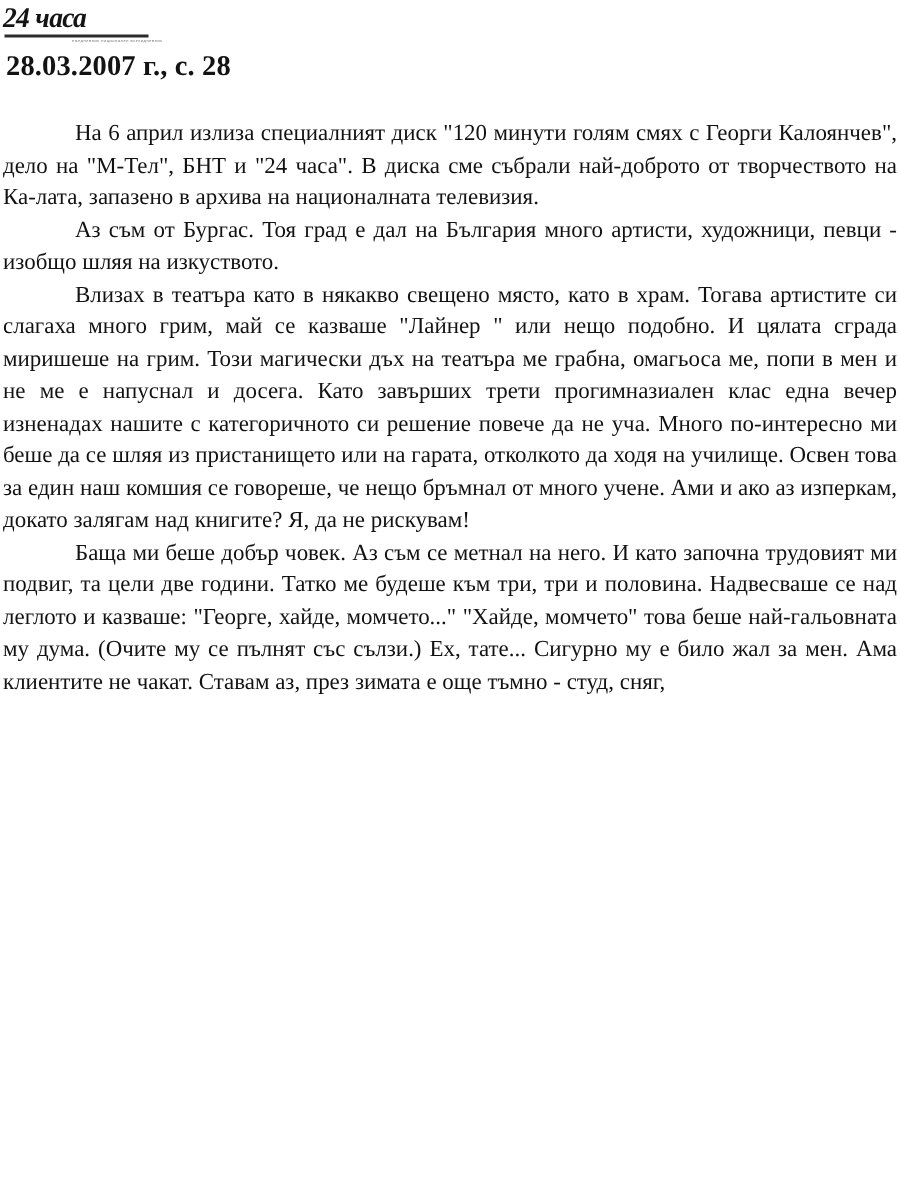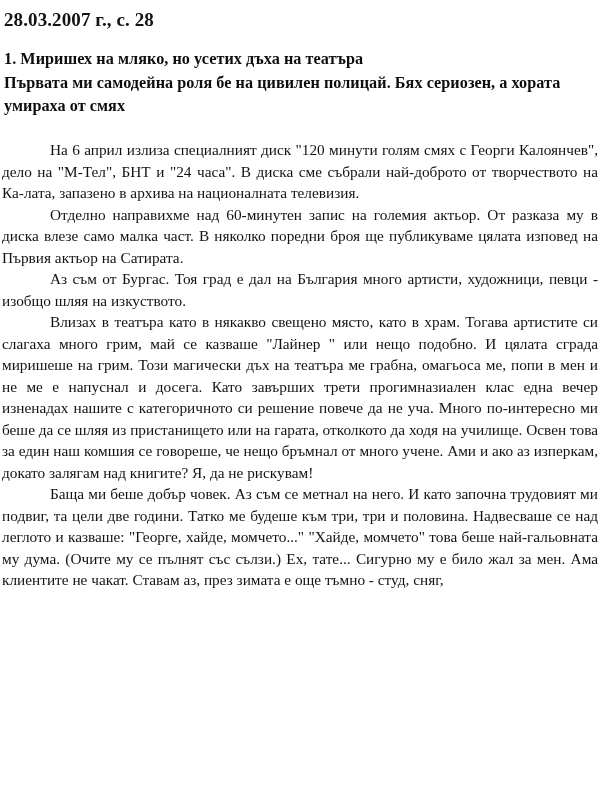--- a/index.html
+++ b/index.html
@@ -115,29 +115,31 @@
   }
   p.para:last-child {
     
   }
 </style>
 </head>
 <body>
 
 <div class="page">
 
+  <div class="masthead">
+    <div class="logo-wrap">
+      <span class="logo-text">24 часа</span>
+      <span class="logo-rule"></span>
+      <span class="logo-microtext">ежедневник  национален  всекидневник</span>
+    </div>
+  </div>
 
   <div class="dateline">28.03.2007 г., с. 28</div>
 
-  <div class="headline-block">
-    <div class="headline">1. Миришех на мляко, но усетих дъха на театъра</div>
-    <div class="subhead">Първата ми самодейна роля бе на цивилен полицай. Бях сериозен, а хората умираха от смях</div>
-  </div>
 
   <div class="body-copy">
     <p class="para">На 6 април излиза специалният диск "120 минути голям смях с Георги Калоянчев", дело на "М-Тел", БНТ и "24 часа". В диска сме събрали най-доброто от творчеството на Ка-лата, запазено в архива на националната телевизия.</p>
-    <p class="para">Отделно направихме над 60-минутен запис на големия актьор. От разказа му в диска влезе само малка част. В няколко поредни броя ще публикуваме цялата изповед на Първия актьор на Сатирата.</p>
     <p class="para">Аз съм от Бургас. Тоя град е дал на България много артисти, художници, певци - изобщо шляя на изкуството.</p>
     <p class="para">Влизах в театъра като в някакво свещено място, като в храм. Тогава артистите си слагаха много грим, май се казваше "Лайнер " или нещо подобно. И цялата сграда миришеше на грим. Този магически дъх на театъра ме грабна, омагьоса ме, попи в мен и не ме е напуснал и досега. Като завърших трети прогимназиален клас една вечер изненадах нашите с категоричното си решение повече да не уча. Много по-интересно ми беше да се шляя из пристанището или на гарата, отколкото да ходя на училище. Освен това за един наш комшия се говореше, че нещо бръмнал от много учене. Ами и ако аз изперкам, докато залягам над книгите? Я, да не рискувам!</p>
     <p class="para">Баща ми беше добър човек. Аз съм се метнал на него. И като започна трудовият ми подвиг, та цели две години. Татко ме будеше към три, три и половина. Надвесваше се над леглото и казваше: "Георге, хайде, момчето..." "Хайде, момчето" това беше най-гальовната му дума. (Очите му се пълнят със сълзи.) Ех, тате... Сигурно му е било жал за мен. Ама клиентите не чакат. Ставам аз, през зимата е още тъмно - студ, сняг,</p>
   </div>
 
 </div>
 
 </body></html>

